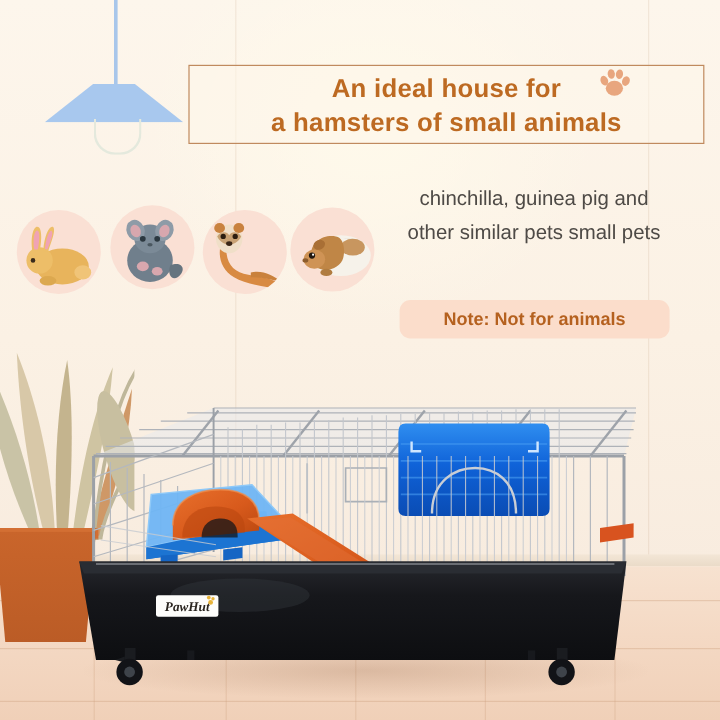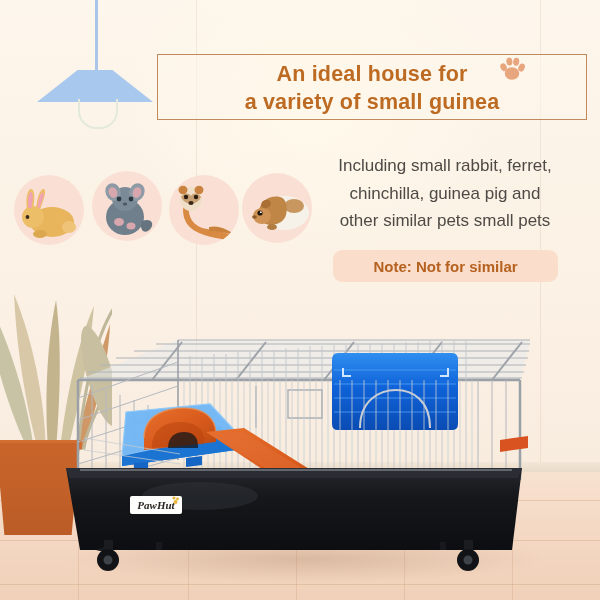--- a/index.html
+++ b/index.html
@@ -95,37 +95,36 @@
     <path d="M92 170 C 104 120, 118 74, 128 44 C 126 92, 112 134, 100 170 Z" fill="#c07b3e" opacity=".75"></path>
     <path d="M96 168 C 104 92, 118 50, 132 28 C 148 44, 140 86, 120 120 C 112 136, 104 154, 102 168 Z" fill="none" stroke="#bfb79a" stroke-width="3"></path>
     <ellipse cx="118" cy="96" rx="13" ry="52" transform="rotate(-16 118 96)" fill="#c8bfa0"></ellipse>
   </svg>
   <div class="pot-rim"></div>
   <div class="pot"></div>
 
   <div class="headline-box"></div>
   <div class="headline">
     <span>An ideal house for</span>
-    <span>a variety of small guinea</span>
+    <span>a hamsters of small animals</span>
   </div>
   <svg class="paw" viewBox="0 0 30 28">
     <ellipse cx="15" cy="18.5" rx="7.2" ry="6.2" fill="#e8a67e"></ellipse>
     <ellipse cx="6.6" cy="12.2" rx="3.1" ry="4.1" transform="rotate(-22 6.6 12.2)" fill="#e8a67e"></ellipse>
     <ellipse cx="12.4" cy="6.6" rx="3.0" ry="4.0" transform="rotate(-8 12.4 6.6)" fill="#e8a67e"></ellipse>
     <ellipse cx="19.2" cy="6.8" rx="3.0" ry="4.0" transform="rotate(9 19.2 6.8)" fill="#e8a67e"></ellipse>
     <ellipse cx="24.6" cy="12.6" rx="3.1" ry="4.1" transform="rotate(24 24.6 12.6)" fill="#e8a67e"></ellipse>
   </svg>
 
   <div class="body-copy">
-    <div>Including small rabbit, ferret,</div>
     <div>chinchilla, guinea pig and</div>
     <div>other similar pets small pets</div>
   </div>
   <div class="note-badge">
-    <span>Note: Not for similar</span>
+    <span>Note: Not for animals</span>
   </div>
 
   <div class="chips">
 
     <div class="chip" style="left:0px;top:4px">
       <svg width="70" height="70" viewBox="0 0 70 70">
         <ellipse cx="38" cy="47" rx="22" ry="15" fill="#e8b45c"></ellipse>
         <ellipse cx="19" cy="42" rx="11" ry="11" fill="#edbe68"></ellipse>
         <path d="M13 35 C 11 22, 14 14, 17 14 C 21 14, 21 24, 19 35 Z" fill="#edbe68"></path>
         <path d="M22 34 C 23 21, 27 13, 30 14 C 33 16, 29 26, 26 35 Z" fill="#edbe68"></path>

